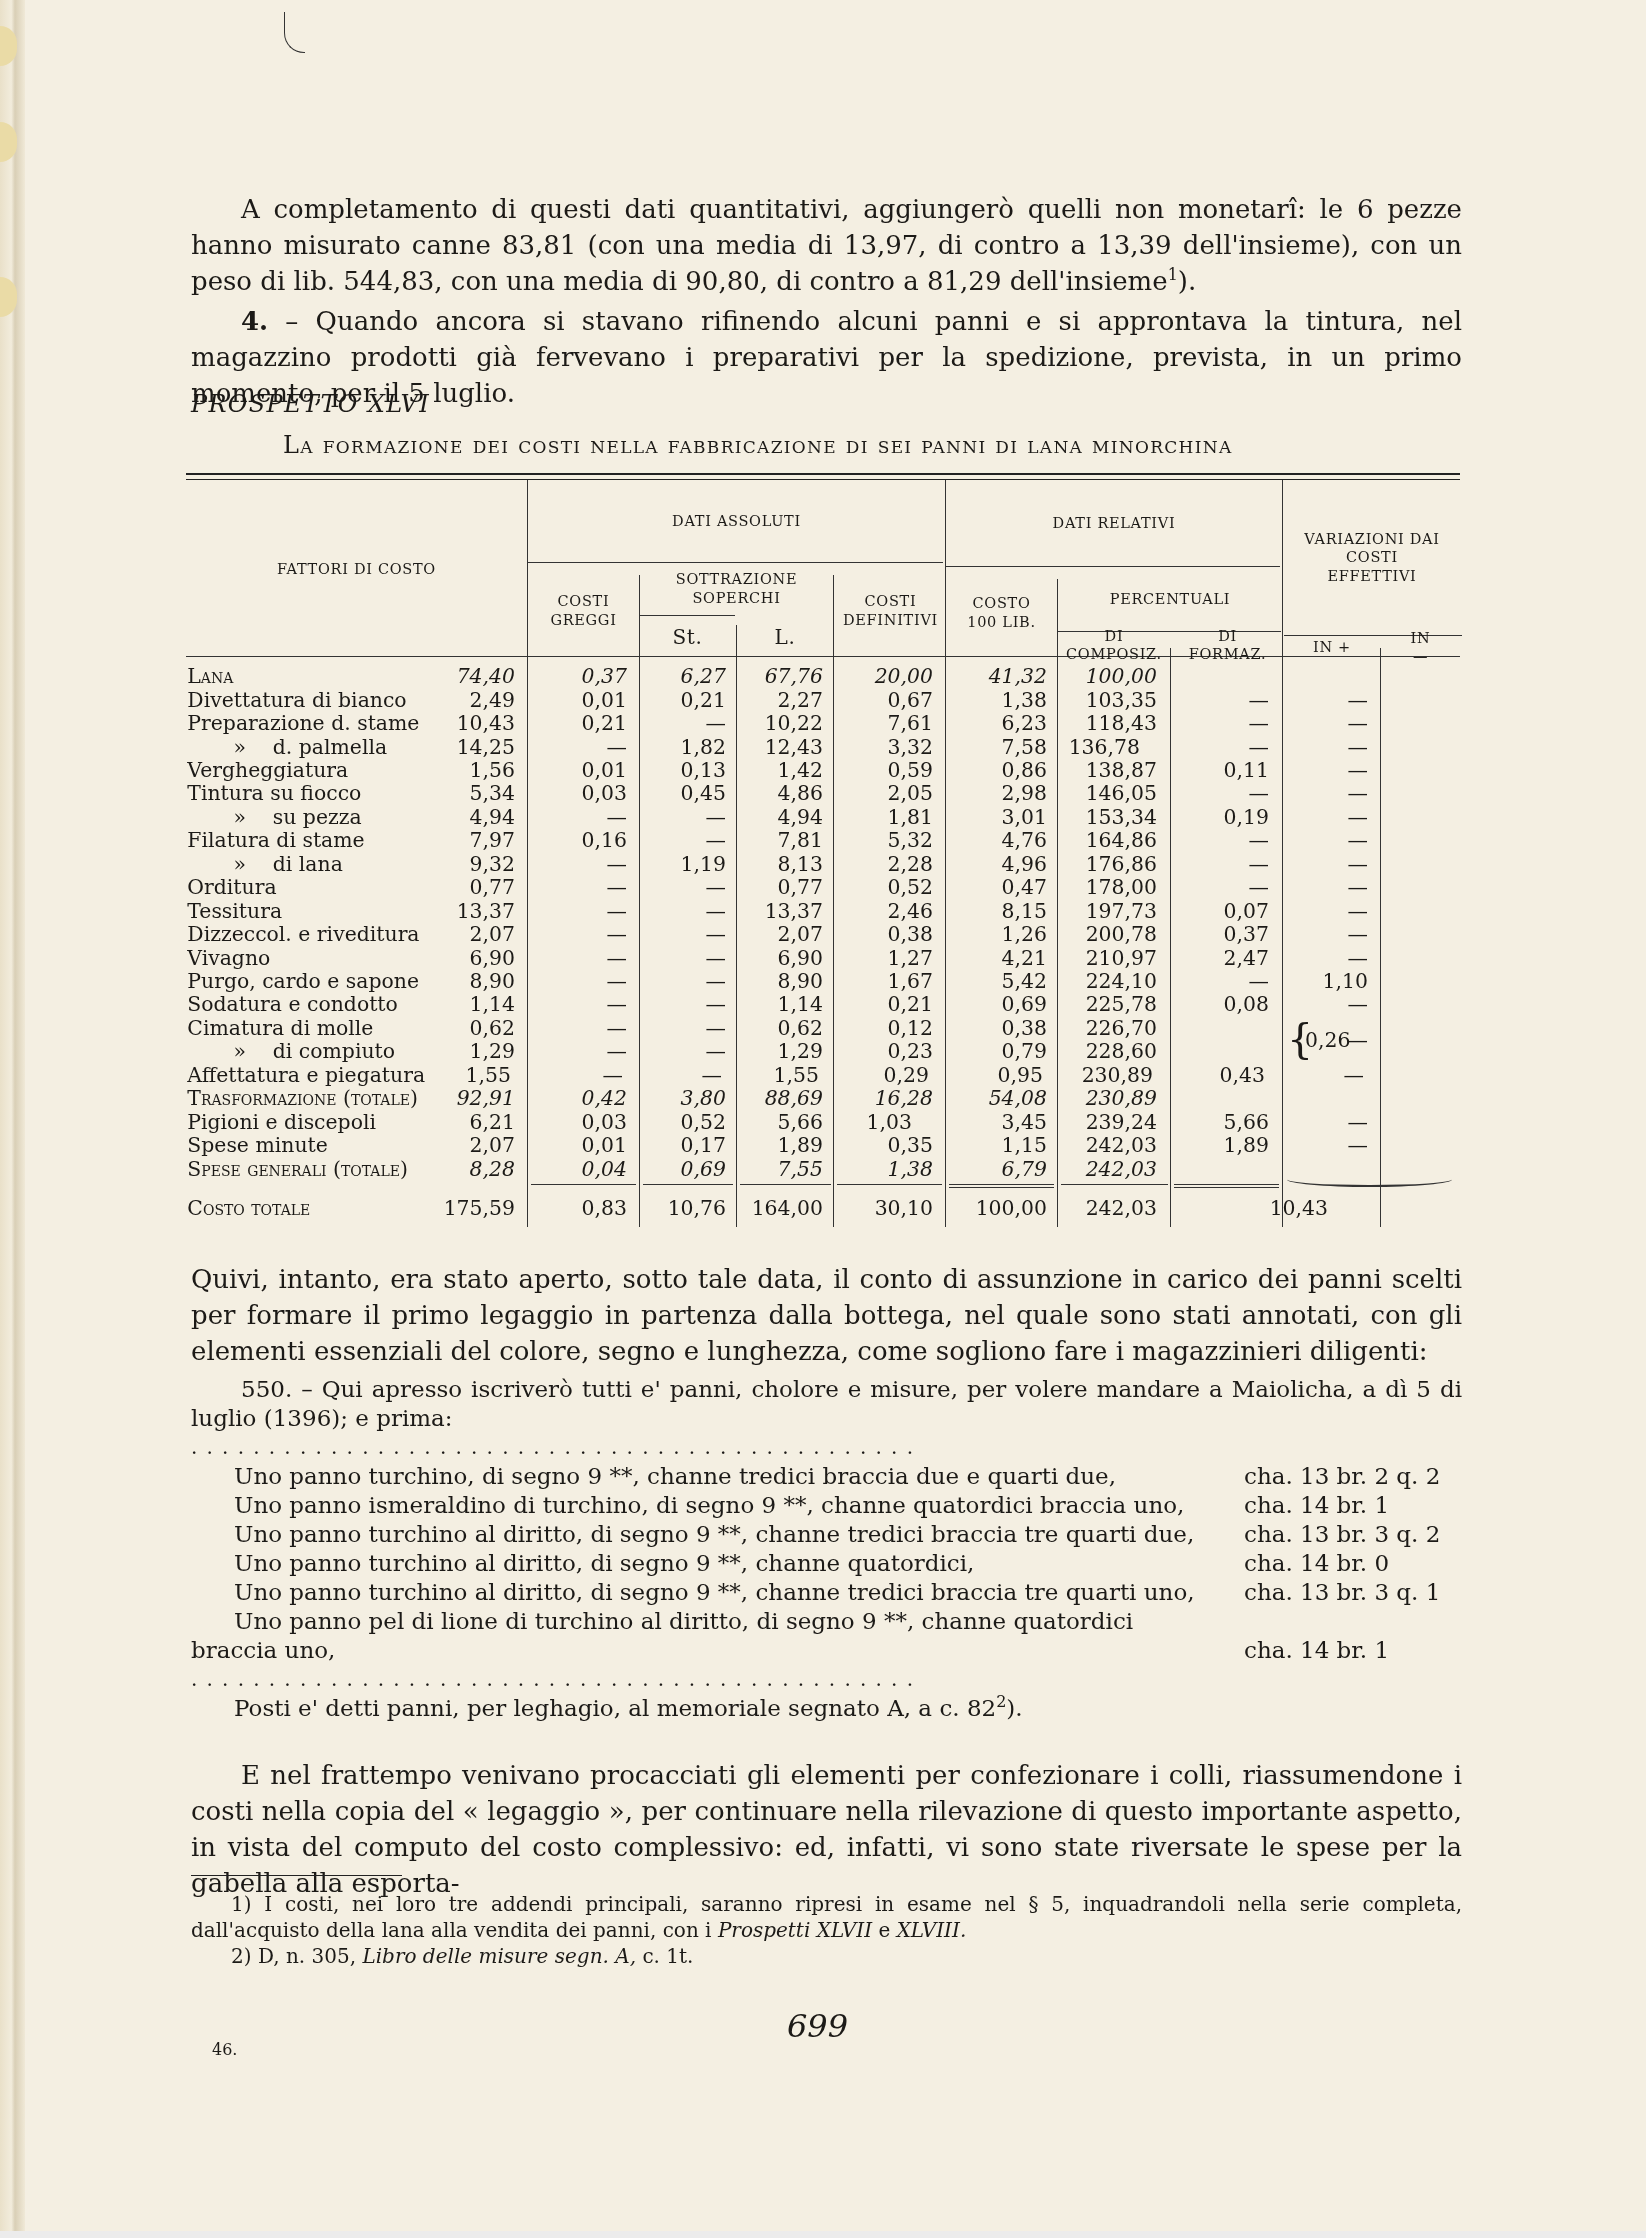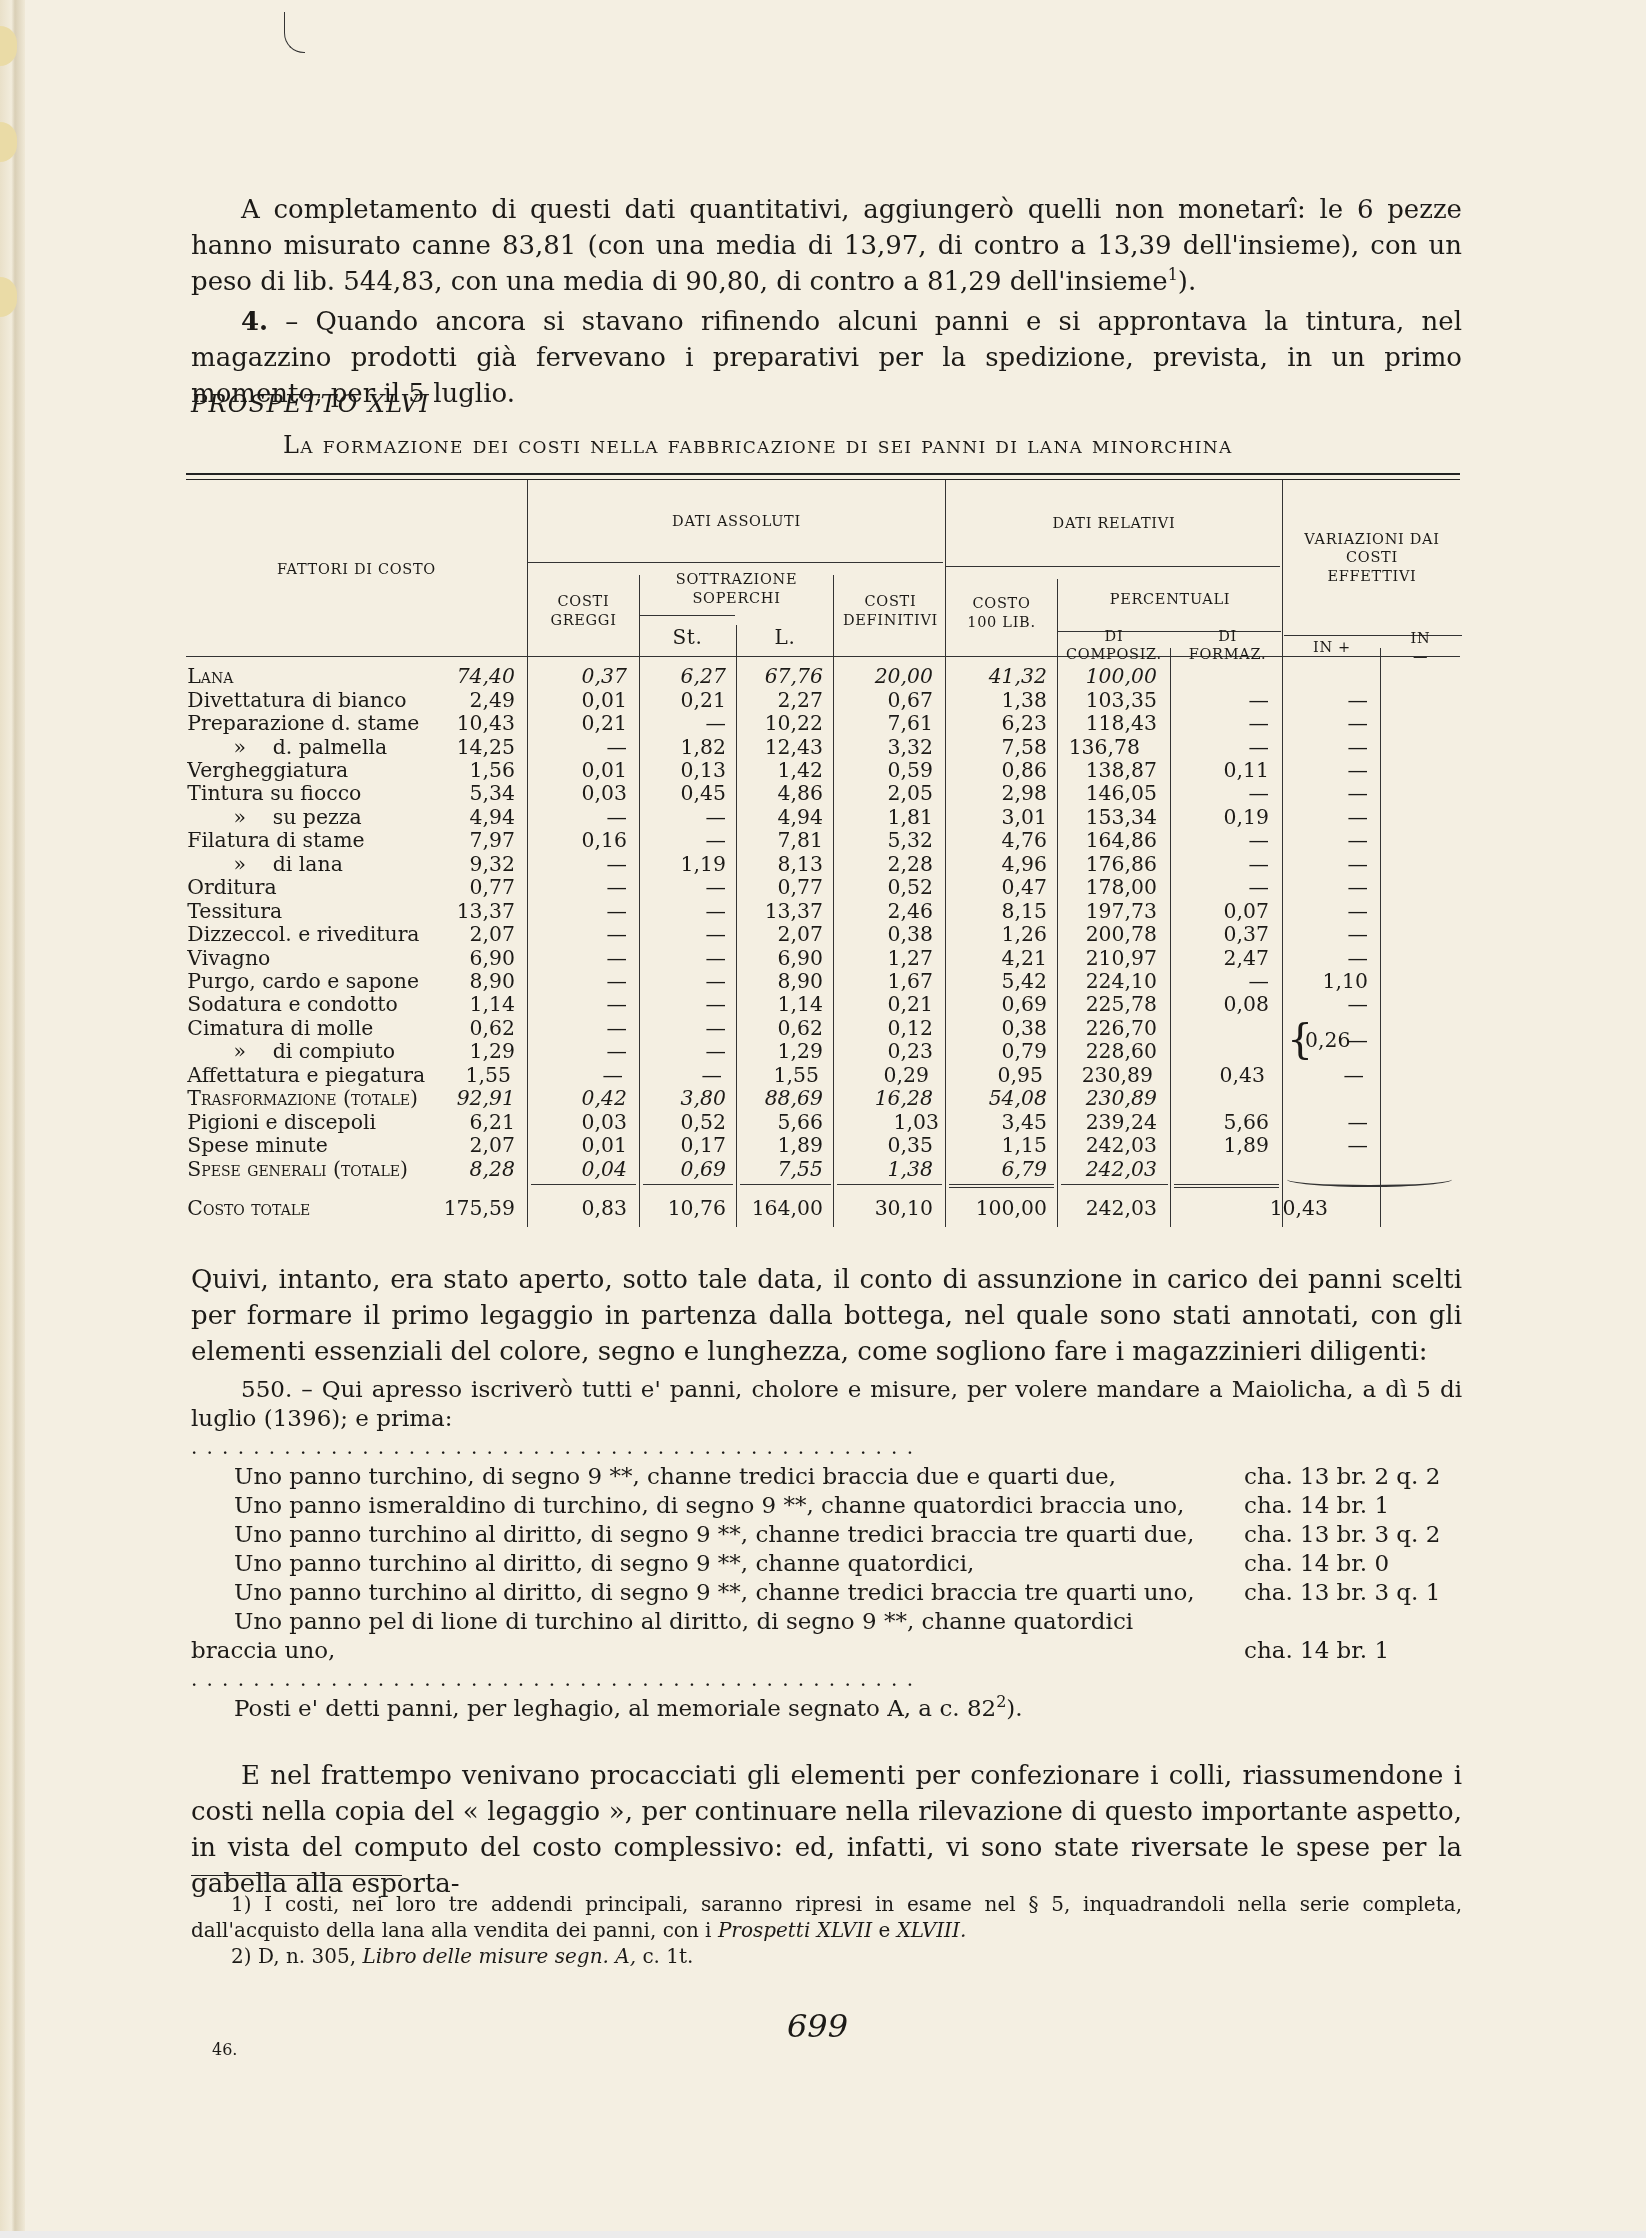--- a/index.html
+++ b/index.html
@@ -344,21 +344,21 @@
         <span class="num" style="right: 303px;">230,89</span>
         <span class="num" style="right: 191px;"></span>
         <span class="num" style="right: 92px;"></span>
       </div>
       <div class="row" style="position: absolute; left: 0px; right: 0px; top: 451px;">
         <span class="lbl">Pigioni e discepoli</span>
         <span class="num" style="right: 945px;">6,21</span>
         <span class="num" style="right: 833px;">0,03</span>
         <span class="num" style="right: 734px;">0,52</span>
         <span class="num" style="right: 637px;">5,66</span>
-        <span class="num" style="right: 521px;">1,03</span>
+        <span class="num" style="right: 548px;">1,03</span>
         <span class="num" style="right: 413px;">3,45</span>
         <span class="num" style="right: 303px;">239,24</span>
         <span class="num" style="right: 191px;">5,66</span>
         <span class="num" style="right: 92px;">—</span>
       </div>
       <div class="row" style="position: absolute; left: 0px; right: 0px; top: 474px;">
         <span class="lbl">Spese minute</span>
         <span class="num" style="right: 945px;">2,07</span>
         <span class="num" style="right: 833px;">0,01</span>
         <span class="num" style="right: 734px;">0,17</span>

